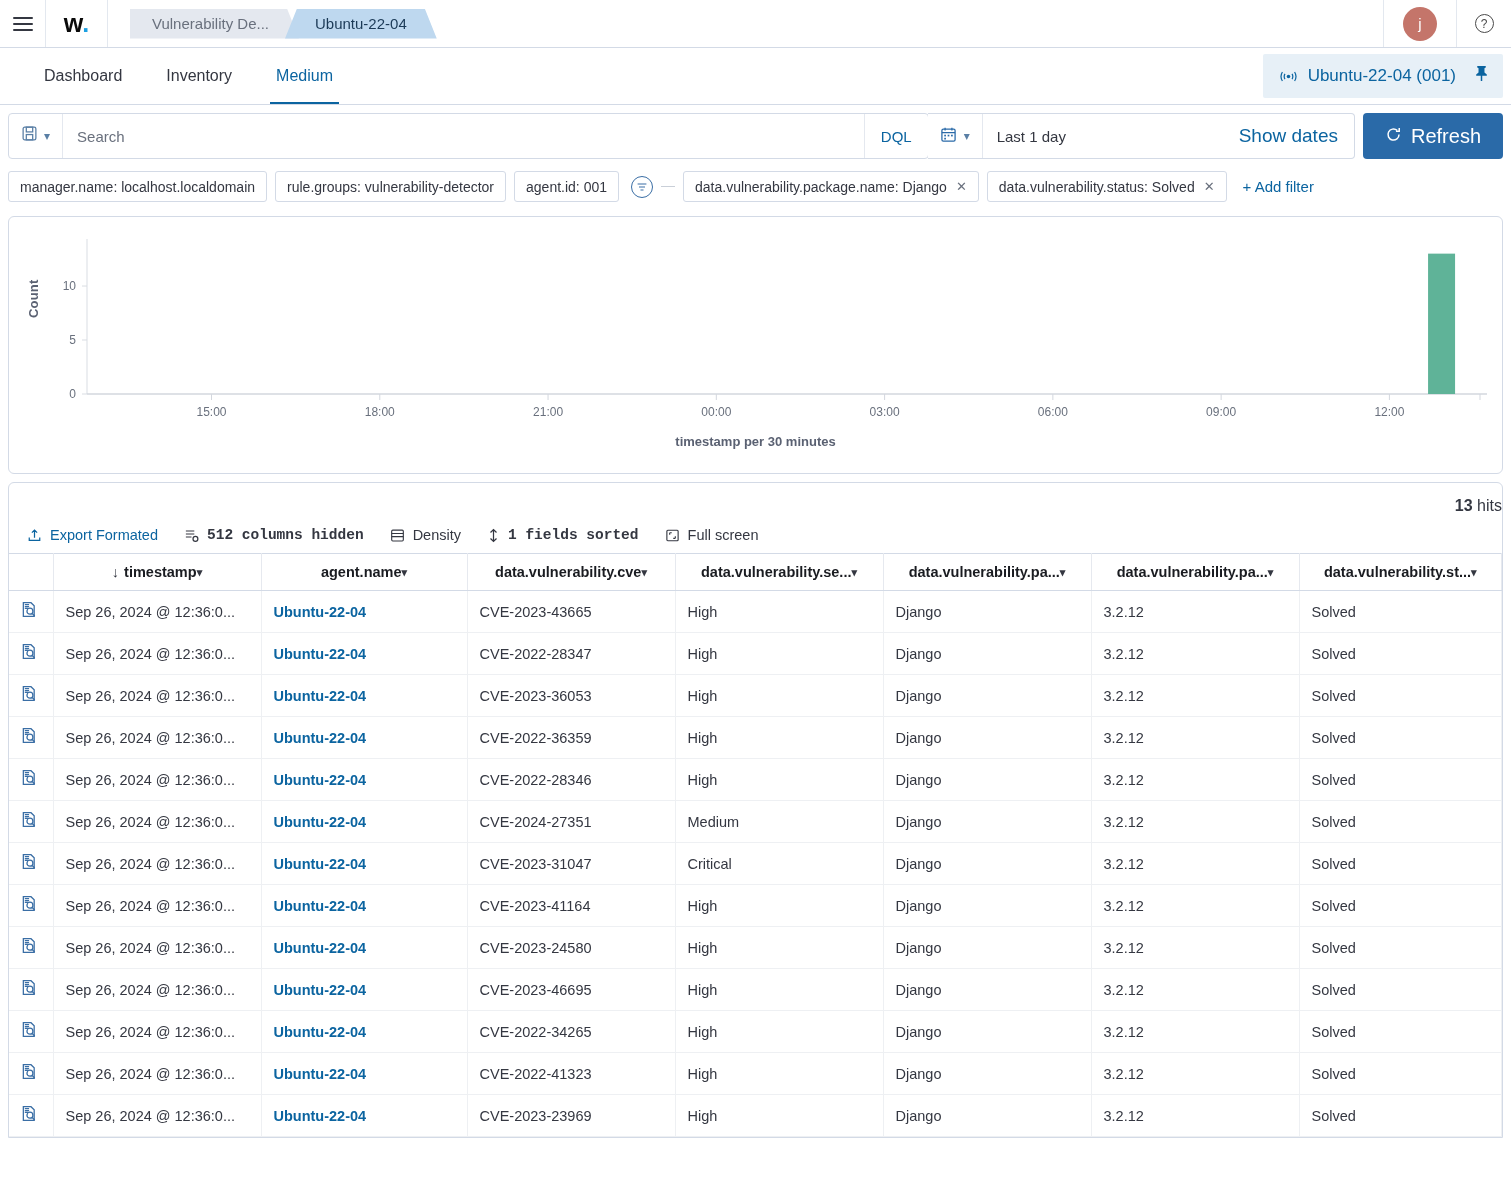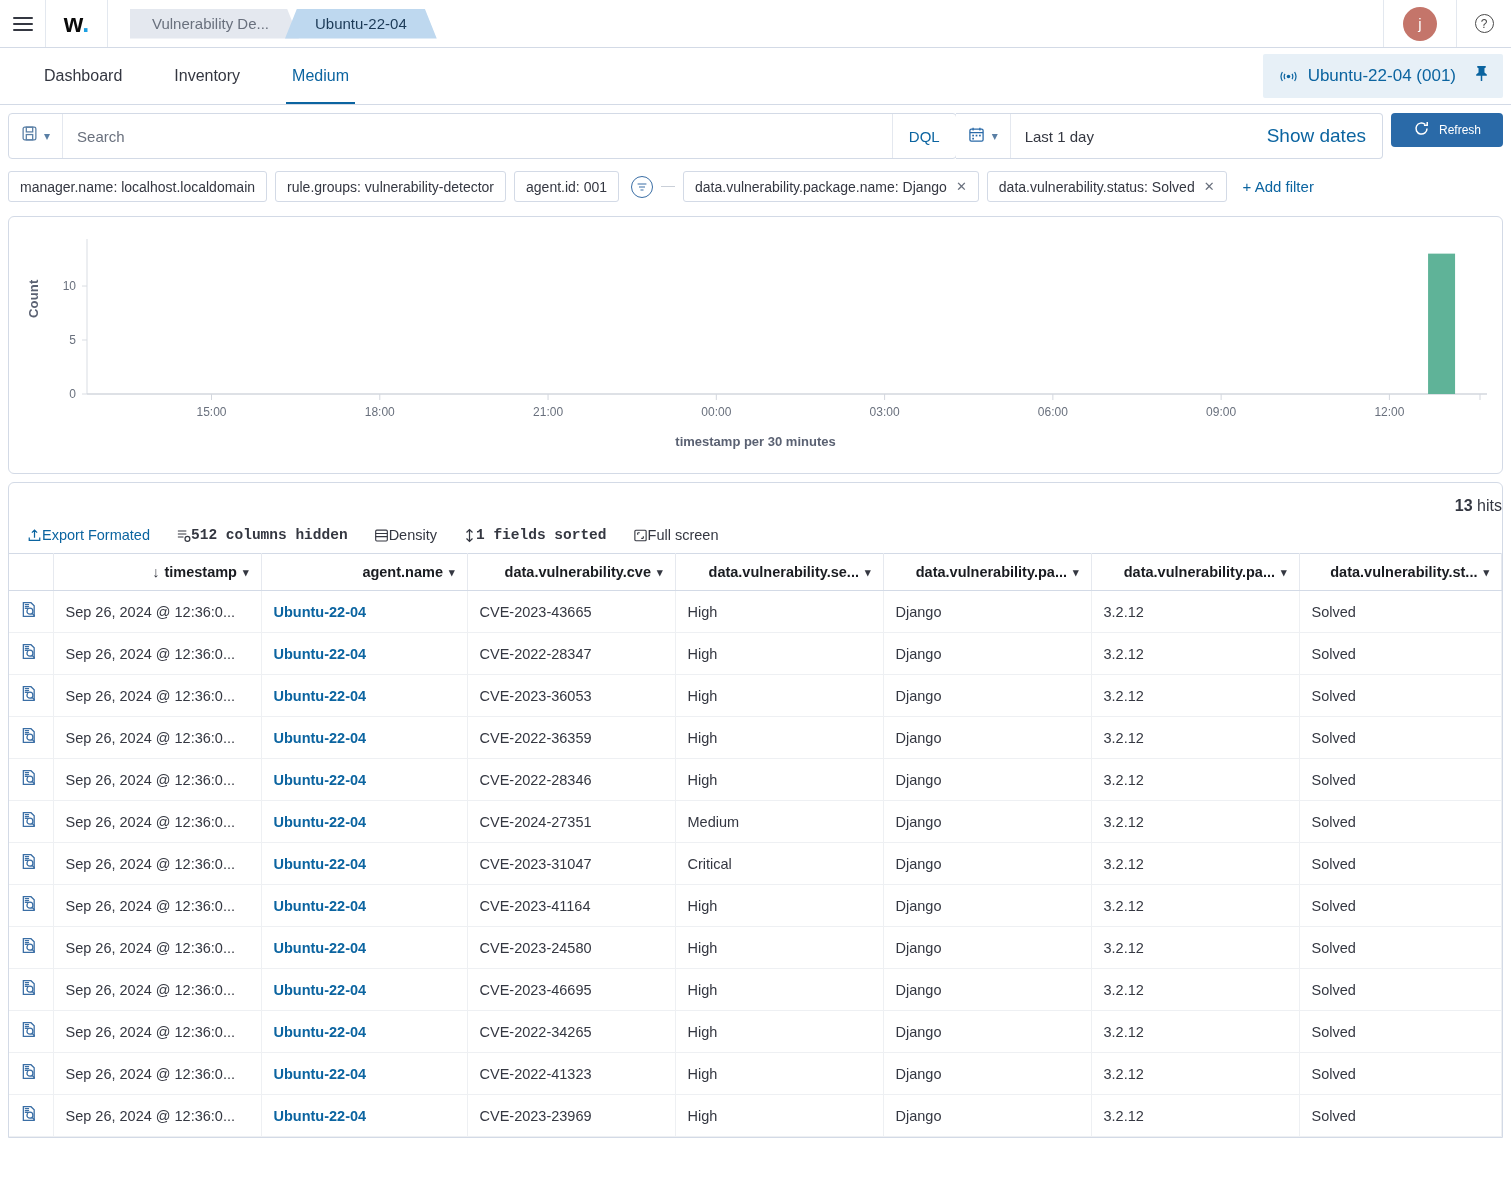--- a/index.html
+++ b/index.html
@@ -55,21 +55,21 @@
     width: 19px; height: 19px; border-radius:50%; border: 1.4px solid #4a4a4a;
     display:flex; align-items:center; justify-content:center;
     font-size: 12px; color:#4a4a4a;
   }
 
   
   .subnav {
     height: 57px; display:flex; align-items:stretch; justify-content: space-between;
     border-bottom: 1px solid #d3dae6; background:#fff; padding-left: 22px;
   }
-  .navtabs { display:flex; align-items:stretch; gap: 8px; }
+  .navtabs { display:flex; align-items:stretch; gap: 0; }
   .navtab {
     display:flex; align-items:center; padding: 0 22px; font-size: 16px;
     color: #343741; cursor:pointer; position: relative;
   }
   .navtab.active { color: #0b64a0; }
   .navtab.active::after {
     content:''; position:absolute; left: 16px; right: 16px; bottom: 0;
     height: 2px; background:#0b64a0;
   }
   .agent-pill {
@@ -105,21 +105,21 @@
   .qb-date {
     display:flex; align-items:stretch; border:1px solid #d3dae6; border-left:none;
     border-radius: 0 4px 4px 0; height:46px; background:#fff; margin-left:-1px;
   }
   .cal-btn { display:flex; align-items:center; gap:7px; padding: 0 12px; border-right:1px solid #e4e8ef; cursor:pointer; }
   .cal-ico { font-size:16px; color:#2a6aa8; }
   .date-text { display:flex; align-items:center; padding: 0 14px; font-size:15px; color:#343741; cursor:pointer; min-width: 240px;}
   .show-dates { display:flex; align-items:center; padding: 0 16px; color:#0b64a0; font-size:19px; cursor:pointer; }
   .refresh-btn {
     margin-left: 8px; background:#2a6aa8; color:#fff; border:none; border-radius:4px;
-    height:34px; padding: 0 22px; font-size:12px; display:flex; align-items:center; gap:9px;
+    height:46px; padding: 0 22px; font-size:20px; display:flex; align-items:center; gap:9px;
     cursor:pointer; font-family:"Liberation Sans", sans-serif;
   }
 
   
   .filterbar { display:flex; align-items:center; gap: 8px; padding: 12px 8px 10px 8px; flex-wrap: wrap;}
   .fpill {
     border:1px solid #d3dae6; border-radius: 3px; background:#fff;
     padding: 6px 11px; font-size: 14px; color:#343741; display:flex; align-items:center; gap:9px;
     cursor:pointer; height: 31px;
   }
@@ -148,35 +148,35 @@
     font-size: 13px; font-weight:700; color:#5a6172;
   }
   .tick-lbl { font-size: 12px; fill:#69707d; font-family:"Liberation Sans", sans-serif; }
 
   
   .results { margin: 8px 8px 0 8px; border:1px solid #d3dae6; border-top:1px solid #d3dae6; border-radius:6px 6px 0 0; background:#fff; }
   .hits { text-align:right; font-size: 16px; color:#343741; padding-top: 14px; }
   .hits b { font-weight:700; }
   .hits-range { text-align:center; font-size:14px; color:#4b5costume; color:#4f5562; padding-top: 8px; }
   .toolbar { display:flex; align-items:center; gap: 26px; padding: 12px 18px 10px 18px; }
-  .tb-item { display:flex; align-items:center; font-size:14.5px; cursor:pointer; color:#343741; }
+  .tb-item { display:flex; align-items:center; gap: 8px; font-size:14.5px; cursor:pointer; color:#343741; }
   .tb-item.link { color:#0b64a0; }
   .tb-item.bold { font-weight:700;font-family:Liberation Mono, monospace; }
   .tb-ico { font-size:15px; display:flex; align-items:center; color:#343741; }
   .tb-ico.blue { color:#0b64a0; }
 
   
   table.grid { width:100%; border-collapse: collapse; table-layout: fixed; }
   table.grid th {
     text-align:left; font-size: 14.5px; font-weight:700; color:#1a1c21;
     padding: 10px 12px; border-top:1px solid #d3dae6; border-bottom:1px solid #d3dae6;
     border-right: 1px solid #e6e9ef; background:#fff; white-space:nowrap;
     overflow:hidden; position:relative;
   }
-  table.grid th .thinner { display:flex; align-items:center; justify-content:flex-end; gap:6px; }
+  table.grid th .thinner { display:flex; align-items:center; justify-content:center; }
   table.grid th .thlabel { overflow:hidden; text-overflow:ellipsis; white-space:nowrap; }
   table.grid th .thchev { color:#343741; font-size:11px; flex:0 0 auto; }
   table.grid td {
     font-size: 14.5px; color:#343741; padding: 10px 12px;
     border-bottom: 1px solid #eef0f3; border-right:1px solid #eef0f3;
     white-space:nowrap; overflow:hidden; text-overflow:ellipsis;
   }
   td.expand { width: 44px; padding: 8px 0 8px 14px; border-right:1px solid #eef0f3; }
   th.expand { width: 44px; border-right:1px solid #e6e9ef; }
   .agent-link { color:#0b64a0; font-weight:700; cursor:pointer; }

